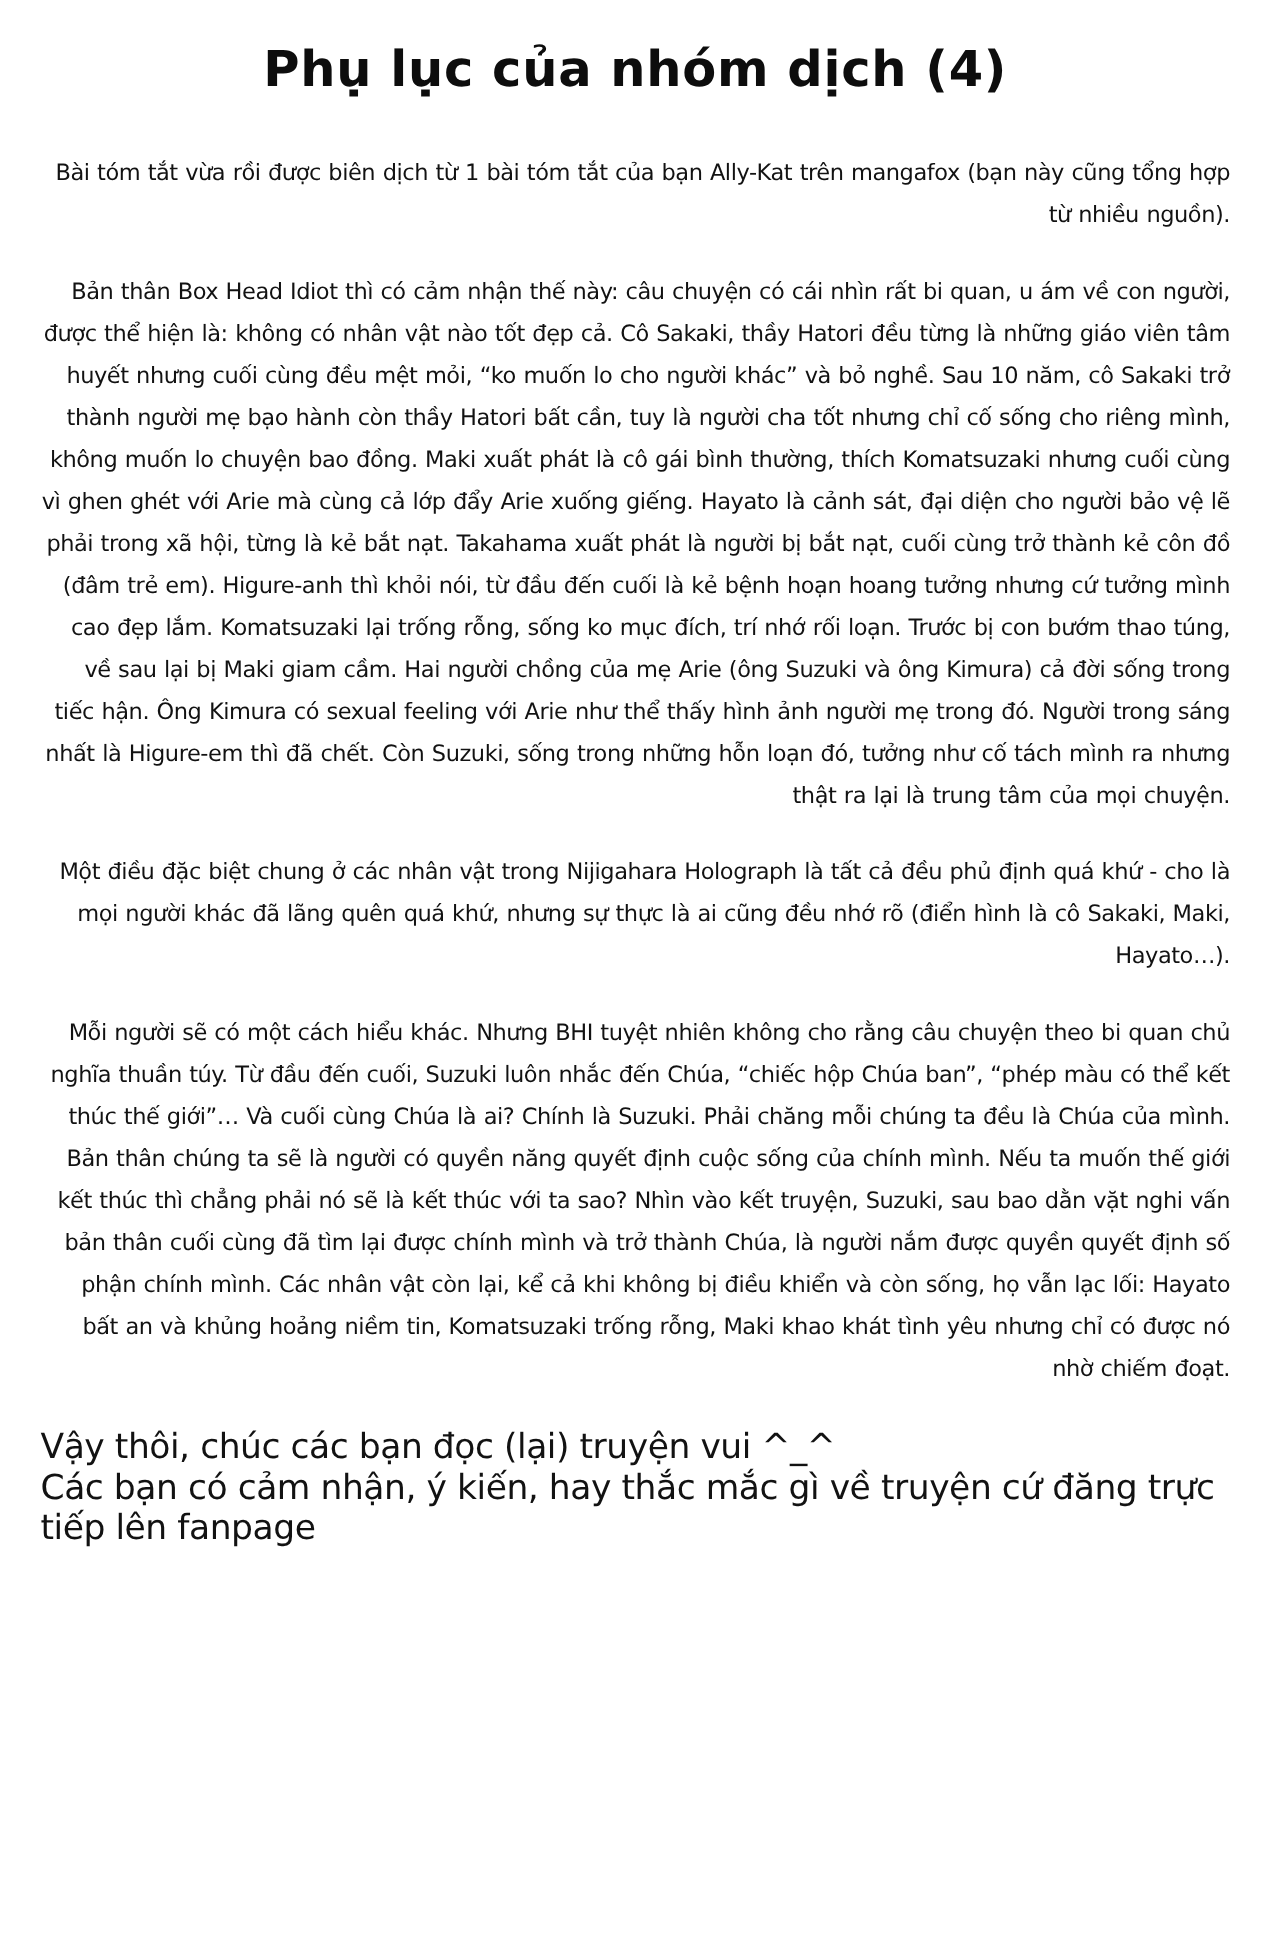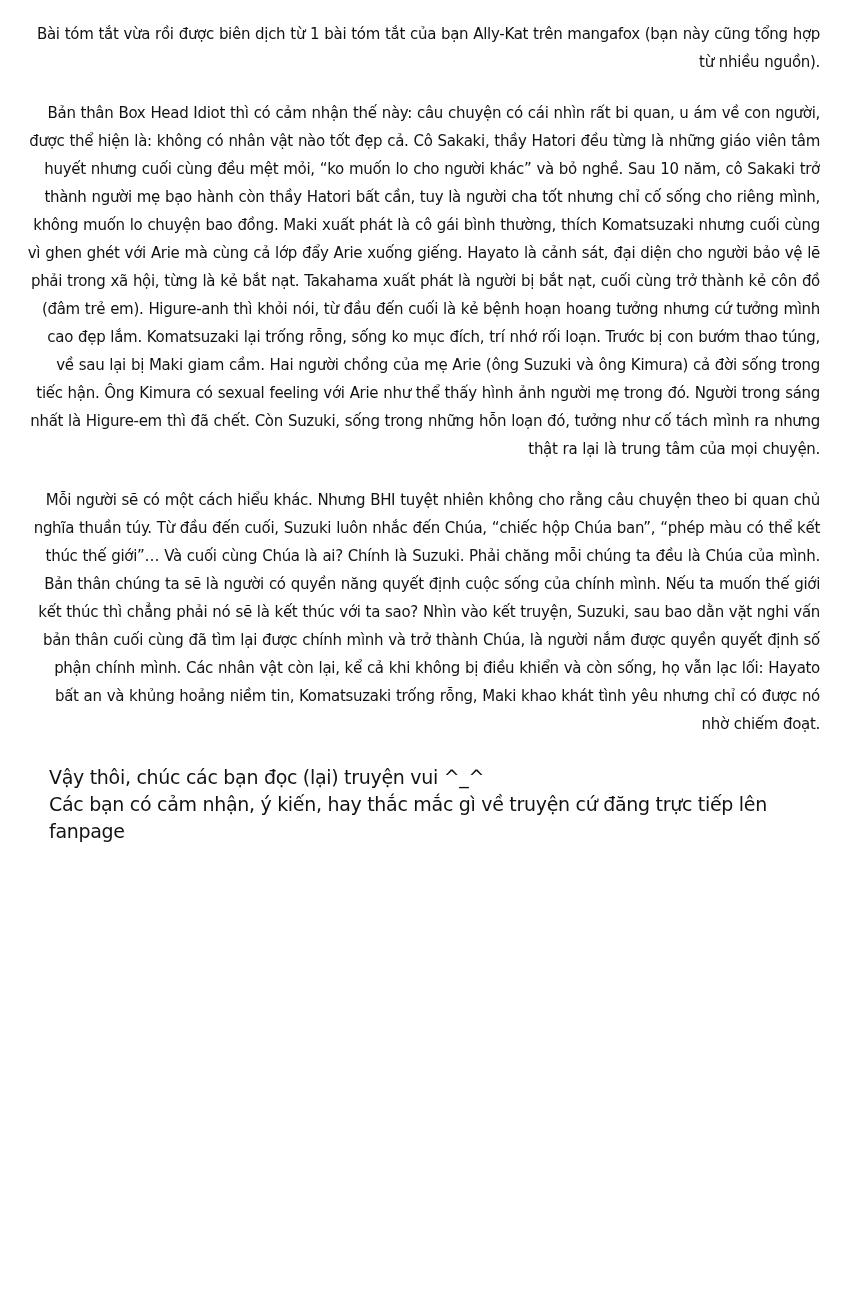--- a/index.html
+++ b/index.html
@@ -33,37 +33,38 @@
     line-height: 28px;
     letter-spacing: -0.3px;
     margin: 0 0 23px 0;
     text-align: right;
     word-spacing: 0.5px;
   }
   .closing {
     margin-top: 26px;
   }
   .closing-line {
-    font-size: 19px;
+    font-size: 23px;
     line-height: 27px;
     letter-spacing: -0.3px;
-    margin-left: 22px;
   }
 </style>
 </head>
 <body>
 
 <div class="page">
 
+  <div class="title">Phụ lục của nhóm dịch (4)</div>
 
   <div class="para">Bài tóm tắt vừa rồi được biên dịch từ 1 bài tóm tắt của bạn Ally-Kat trên mangafox (bạn này cũng tổng hợp từ nhiều nguồn).</div>
 
 
   <div class="para">Bản thân Box Head Idiot thì có cảm nhận thế này: câu chuyện có cái nhìn rất bi quan, u ám về con người, được thể hiện là: không có nhân vật nào tốt đẹp cả. Cô Sakaki, thầy Hatori đều từng là những giáo viên tâm huyết nhưng cuối cùng đều mệt mỏi, “ko muốn lo cho người khác” và bỏ nghề. Sau 10 năm, cô Sakaki trở thành người mẹ bạo hành còn thầy Hatori bất cần, tuy là người cha tốt nhưng chỉ cố sống cho riêng mình, không muốn lo chuyện bao đồng. Maki xuất phát là cô gái bình thường, thích Komatsuzaki nhưng cuối cùng vì ghen ghét với Arie mà cùng cả lớp đẩy Arie xuống giếng. Hayato là cảnh sát, đại diện cho người bảo vệ lẽ phải trong xã hội, từng là kẻ bắt nạt. Takahama xuất phát là người bị bắt nạt, cuối cùng trở thành kẻ côn đồ (đâm trẻ em). Higure-anh thì khỏi nói, từ đầu đến cuối là kẻ bệnh hoạn hoang tưởng nhưng cứ tưởng mình cao đẹp lắm. Komatsuzaki lại trống rỗng, sống ko mục đích, trí nhớ rối loạn. Trước bị con bướm thao túng, về sau lại bị Maki giam cầm. Hai người chồng của mẹ Arie (ông Suzuki và ông Kimura) cả đời sống trong tiếc hận. Ông Kimura có sexual feeling với Arie như thể thấy hình ảnh người mẹ trong đó. Người trong sáng nhất là Higure-em thì đã chết. Còn Suzuki, sống trong những hỗn loạn đó, tưởng như cố tách mình ra nhưng thật ra lại là trung tâm của mọi chuyện.</div>
 
+  <div class="para">Một điều đặc biệt chung ở các nhân vật trong Nijigahara Holograph là tất cả đều phủ định quá khứ - cho là mọi người khác đã lãng quên quá khứ, nhưng sự thực là ai cũng đều nhớ rõ (điển hình là cô Sakaki, Maki, Hayato…).</div>
 
 
   <div class="para">Mỗi người sẽ có một cách hiểu khác. Nhưng BHI tuyệt nhiên không cho rằng câu chuyện theo bi quan chủ nghĩa thuần túy. Từ đầu đến cuối, Suzuki luôn nhắc đến Chúa, “chiếc hộp Chúa ban”, “phép màu có thể kết thúc thế giới”… Và cuối cùng Chúa là ai? Chính là Suzuki. Phải chăng mỗi chúng ta đều là Chúa của mình. Bản thân chúng ta sẽ là người có quyền năng quyết định cuộc sống của chính mình. Nếu ta muốn thế giới kết thúc thì chẳng phải nó sẽ là kết thúc với ta sao? Nhìn vào kết truyện, Suzuki, sau bao dằn vặt nghi vấn bản thân cuối cùng đã tìm lại được chính mình và trở thành Chúa, là người nắm được quyền quyết định số phận chính mình. Các nhân vật còn lại, kể cả khi không bị điều khiển và còn sống, họ vẫn lạc lối: Hayato bất an và khủng hoảng niềm tin, Komatsuzaki trống rỗng, Maki khao khát tình yêu nhưng chỉ có được nó nhờ chiếm đoạt.</div>
 
   <div class="closing">
     <div class="closing-line">Vậy thôi, chúc các bạn đọc (lại) truyện vui ^_^</div>
     <div class="closing-line">Các bạn có cảm nhận, ý kiến, hay thắc mắc gì về truyện cứ đăng trực tiếp lên fanpage</div>
 
   </div>
 

